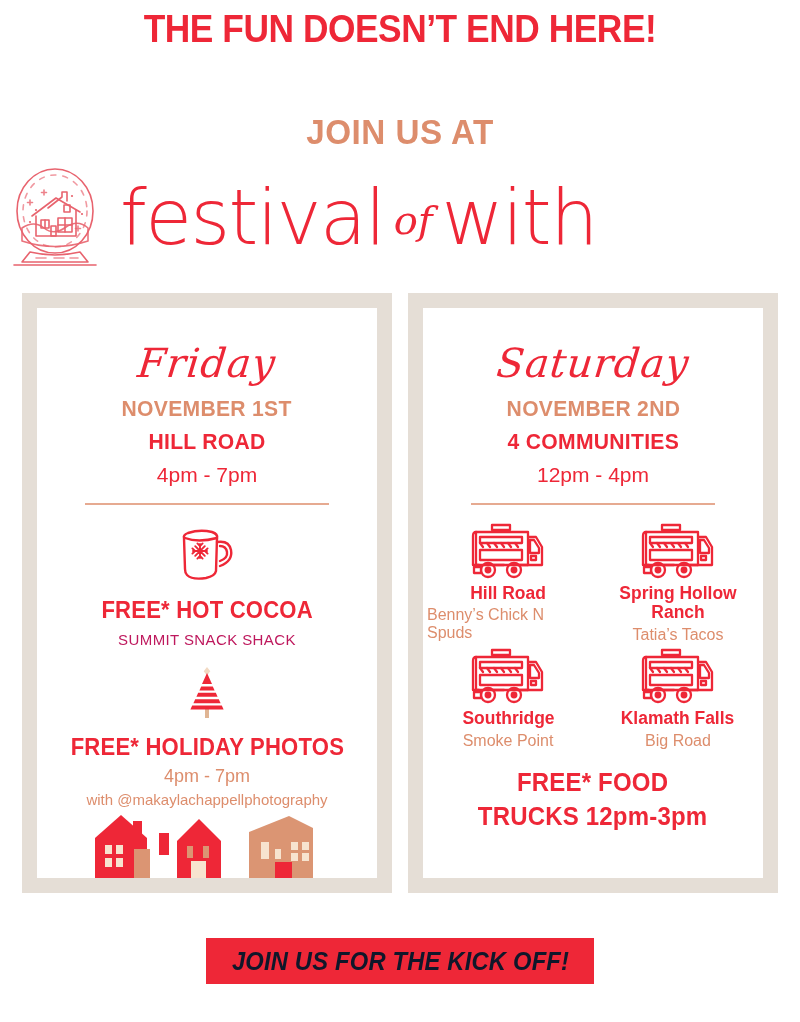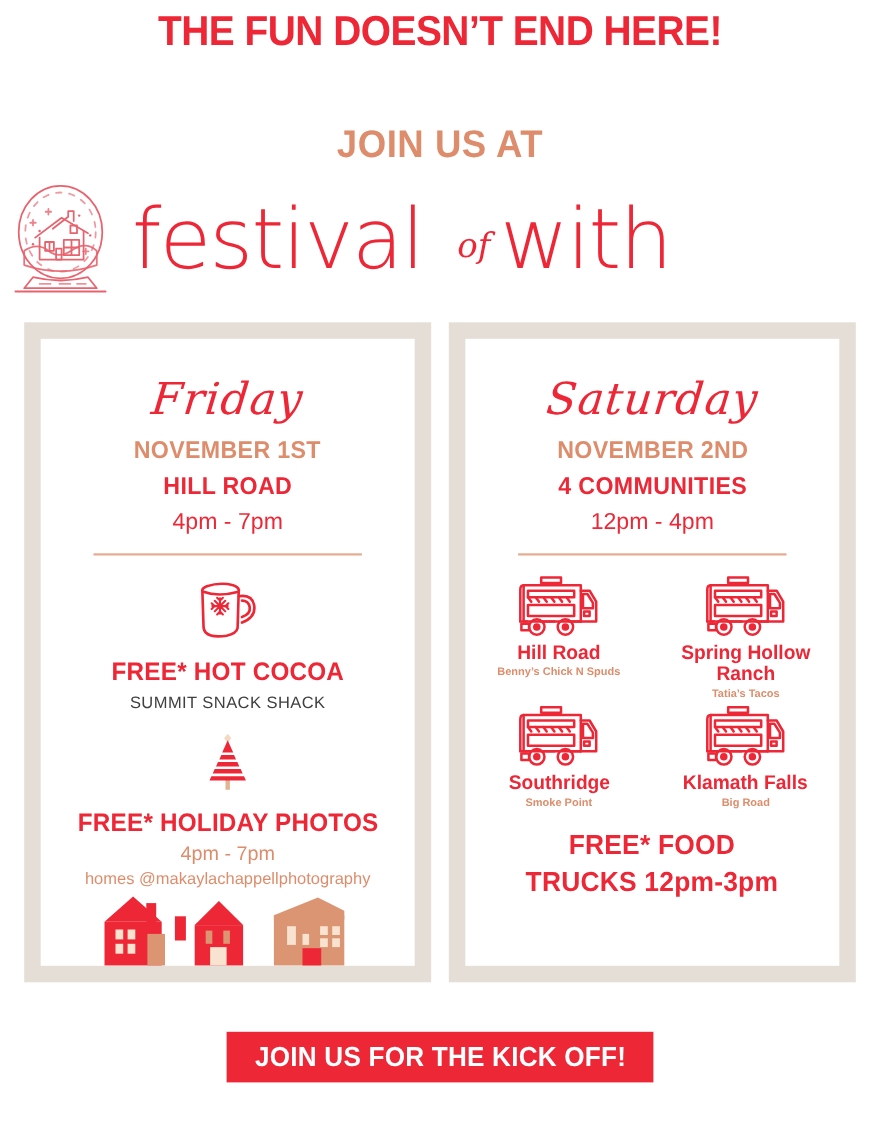--- a/index.html
+++ b/index.html
@@ -73,27 +73,26 @@
     font-family: "DejaVu Sans", sans-serif;
     font-weight: 300;
     font-size: 76px;
     line-height: 0.95;
     letter-spacing: -1.5px;
     color: #EE2737;
   }
   .logotype .of {
     font-family: "DejaVu Serif", serif;
     font-style: italic;
-    font-size: 31px;
+    font-size: 40px;
     font-weight: 400;
     color: #EE2737;
     padding: 0 7px;
     position: relative;
     top: -10px;
-    margin-left: 22px;
   }
 
   
   .cards {
     position: absolute;
     top: 293px;
     left: 22px;
     width: 756px;
     height: 600px;
     display: flex;
@@ -163,21 +162,21 @@
     font-size: 23px;
     color: #EE2737;
     margin-top: 14px;
     letter-spacing: 0.2px;
     transform: scaleX(0.96);
     text-align: center;
   }
   .promo-sub {
     font-weight: 400;
     font-size: 15px;
-    color: #404040;
+    color: #be185d;
     margin-top: 7px;
     letter-spacing: 0.4px;
     text-align: center;
   }
   .tree-icon { width: 46px; height: 54px; margin-top: 18px; }
   .promo-sub2 {
     font-weight: 400;
     font-size: 18px;
     color: #DD8D6C;
     margin-top: 5px;
@@ -217,25 +216,25 @@
   .truck-name {
     font-weight: 700;
     font-size: 18px;
     color: #EE2737;
     margin-top: 3px;
     text-align: center;
     line-height: 1.1;
     transform: scaleX(0.97);
   }
   .truck-vendor {
-    font-weight: 700;
-    font-size: 10px;
+    font-weight: 400;
+    font-size: 16px;
     color: #DD8D6C;
     margin-top: 3px;
-    text-align: right;
+    text-align: left;
   }
   .food-note {
     margin-top: 16px;
     font-weight: 700;
     font-size: 25px;
     color: #EE2737;
     text-align: center;
     line-height: 1.35;
     letter-spacing: 0.2px;
     transform: scaleX(0.96);
@@ -243,27 +242,28 @@
 
   
   .cta {
     position: absolute;
     left: 50%;
     transform: translateX(-50%);
     top: 938px;
     width: 388px;
     height: 46px;
     background: #EE2737;
-    color: #ffffff;
+    color: #0f172a;
     display: flex;
     align-items: center;
     justify-content: center;
     font-weight: 700;
     font-size: 25px;
     letter-spacing: 0.2px;
+    font-style: italic;
   }
   .cta span { transform: scaleX(0.95); display: inline-block; }
 </style>
 </head>
 <body>
 
 <div class="page">
 
   <div class="headline">THE FUN DOESN’T END HERE!</div>
 
@@ -338,21 +338,21 @@
           <g fill="#EE2737">
             <path d="M23 7 L28 18 L18 18 Z"></path>
             <path d="M17.2 20.4 L28.8 20.4 L30.6 24.4 L15.4 24.4 Z"></path>
             <path d="M14.2 26.8 L31.8 26.8 L33.6 30.8 L12.4 30.8 Z"></path>
             <path d="M11.2 33.2 L34.8 33.2 L36.6 37.2 L9.4 37.2 Z"></path>
             <path d="M8.2 39.6 L37.8 39.6 L39.6 43.6 L6.4 43.6 Z"></path>
           </g>
         </svg>
         <div class="promo-title">FREE* HOLIDAY PHOTOS</div>
         <div class="promo-sub2">4pm - 7pm</div>
-        <div class="promo-sub3">homes @makaylachappellphotography</div>
+        <div class="promo-sub3">with @makaylachappellphotography</div>
 
         <svg class="houses" viewBox="0 0 340 74" preserveAspectRatio="xMidYMax meet">
 
           <rect x="122" y="29" width="10" height="22" fill="#EE2737"></rect>
           <path d="M58 34 L84 11 L110 34 Z" fill="#EE2737"></path>
           <rect x="58" y="34" width="52" height="40" fill="#EE2737"></rect>
           <rect x="97" y="45" width="16" height="29" fill="#DB9573"></rect>
           <rect x="68" y="41" width="7" height="9" fill="#F7E3CF"></rect>
           <rect x="79" y="41" width="7" height="9" fill="#F7E3CF"></rect>
           <rect x="68" y="54" width="7" height="9" fill="#F7E3CF"></rect>

